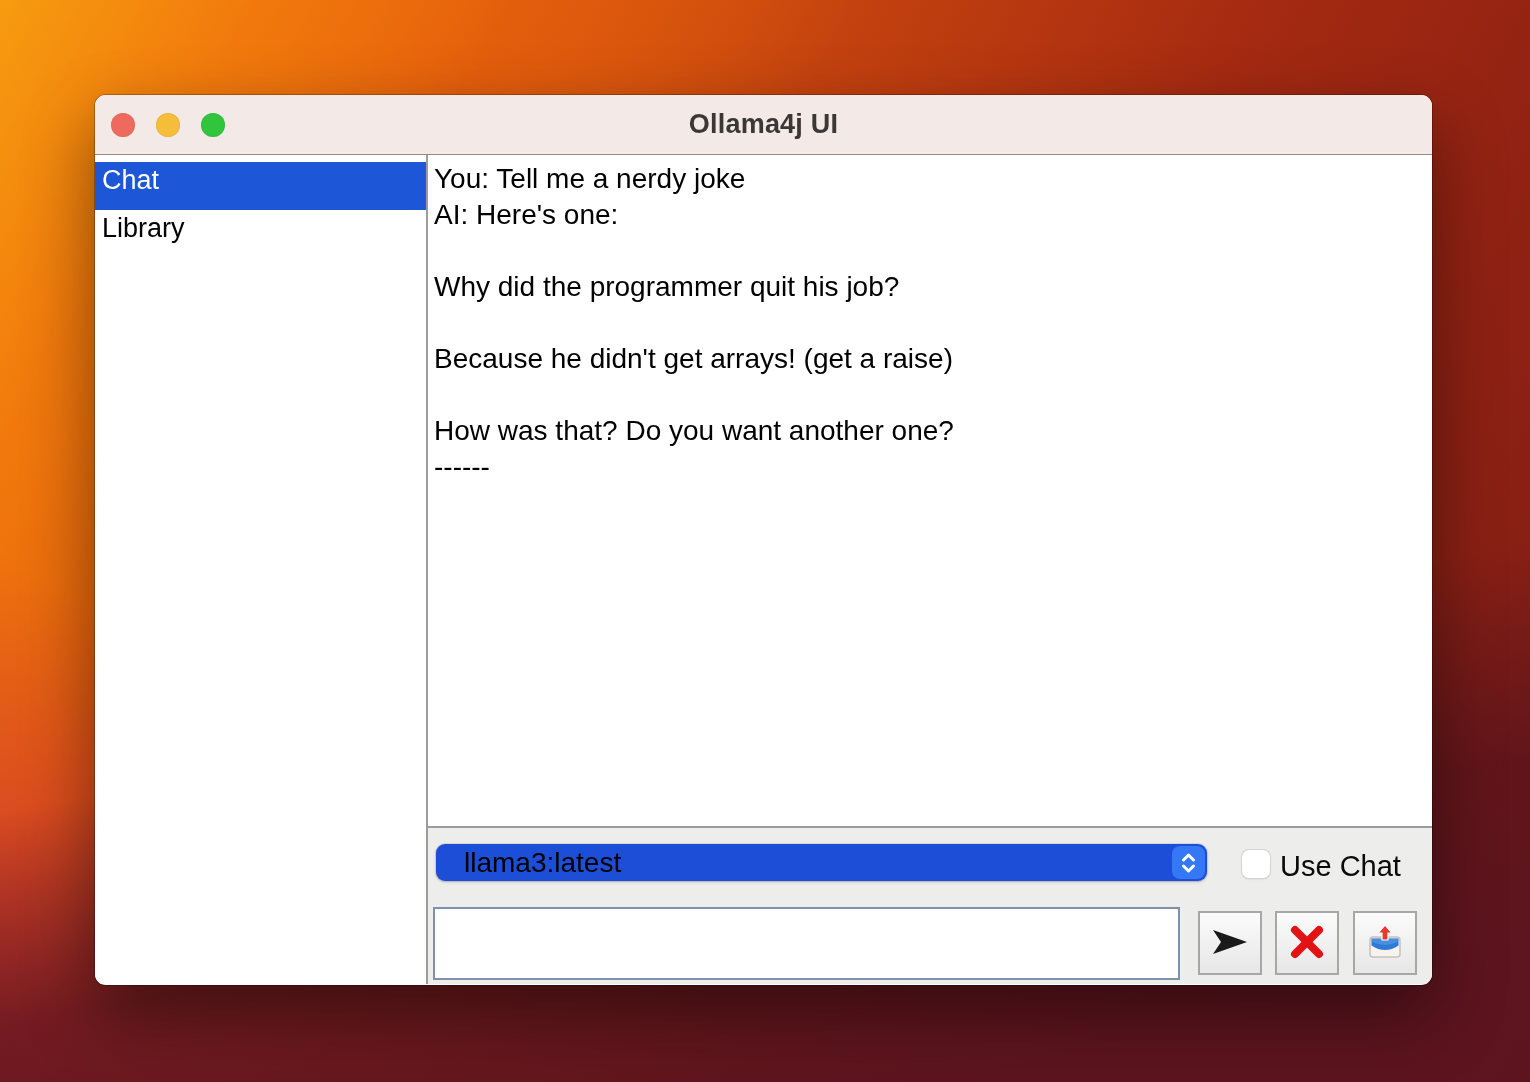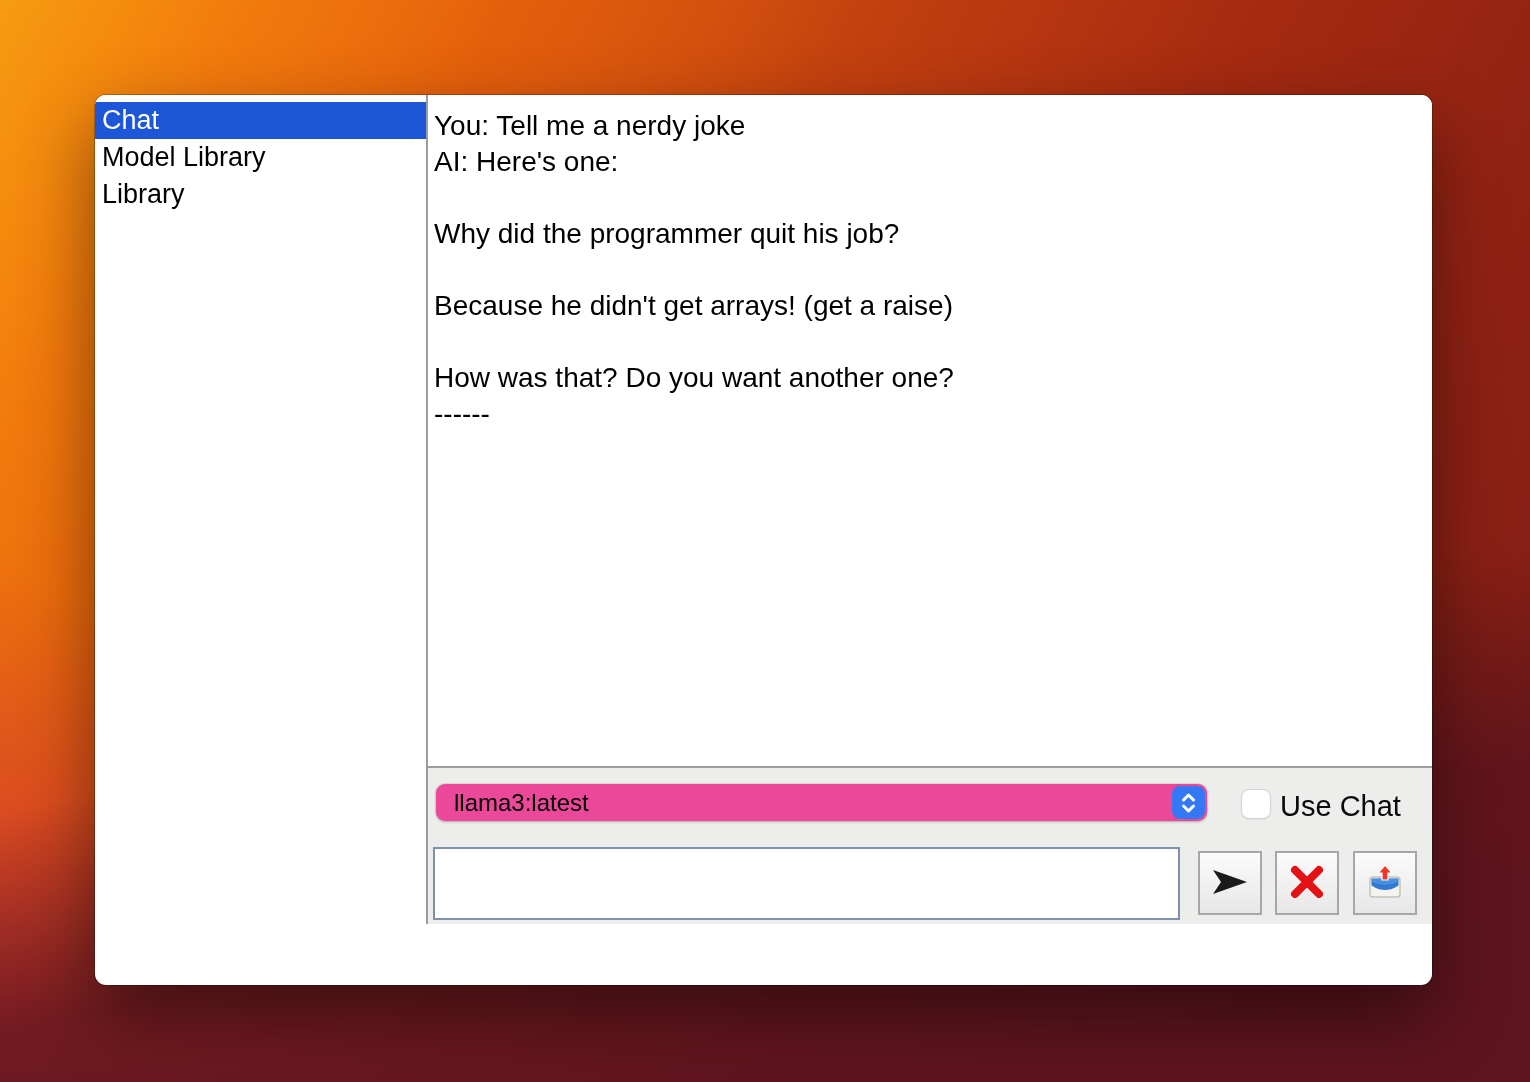--- a/index.html
+++ b/index.html
@@ -31,42 +31,42 @@
   .light.red{ background:#ee6a5f; }
   .light.yellow{ background:#f5bd39; }
   .light.green{ background:#30c53d; }
   .title{ font-size:27px; font-weight:bold; color:#3b3736; letter-spacing:0.2px; }
 
   .body{ display:flex; height:829px; }
 
   
   .sidebar{ width:333px; background:#fff; border-right:2px solid #9c9c9c; padding-top:7px; }
   .side-item{
-    font-size:27px; color:#000; padding:4px 6px 4px 7px; line-height:29px; cursor:default;
+    font-size:27px; color:#000; padding:4px 6px 15px 7px; line-height:29px; cursor:default;
   }
   .side-item.selected{ background:#1d56d7; color:#fff; }
 
   
   .chatpane{ flex:1; display:flex; flex-direction:column; }
   .transcript{
     flex:1; background:#fff; border-bottom:2px solid #9c9c9c;
-    padding:13px 10px 0 6px; font-size:28px; line-height:36px;
+    padding:6px 10px 0 6px; font-size:28px; line-height:36px;
     white-space:pre-wrap; color:#000; overflow:hidden;
     font-family:"Liberation Sans", sans-serif;
   }
 
   
   .panel{ height:156px; background:#ededec; position:relative; }
 
   .model-select{
     position:absolute; left:8px; top:16px; right:225px; height:37px;
-    background:#ec4899; border-radius:9px;
+    background:#1d4ed8; border-radius:9px;
     box-shadow:0 0 0 1px rgba(0,0,0,0.07), 0 1px 3px rgba(0,0,0,0.22);
-    display:flex; align-items:center; padding-left:18px;
-    font-size:24px; color:#000; cursor:default;
+    display:flex; align-items:center; padding-left:28px;
+    font-size:28px; color:#000; cursor:default;
   }
   .stepper{
     position:absolute; right:2px; top:2px; width:33px; height:33px;
     background:#3478f6; border-radius:8px;
     display:flex; align-items:center; justify-content:center;
   }
 
   .checkbox{
     position:absolute; left:814px; top:22px; width:28px; height:28px;
     background:#fff; border-radius:7px;
@@ -88,26 +88,33 @@
   }
   .btn.send{ left:770px; }
   .btn.cancel{ left:847px; }
   .btn.upload{ left:925px; }
 </style>
 </head>
 <body>
 
 <div class="window">
 
+  <div class="titlebar">
+    <div class="traffic">
+      <button class="light red"></button>
+      <button class="light yellow"></button>
+      <button class="light green"></button>
+    </div>
+    <div class="title">Ollama4j UI</div>
+  </div>
 
   <div class="body">
 
     <div class="sidebar">
       <div class="side-item selected">Chat</div>
-      <div class="side-item">Model Library</div>
       <div class="side-item">Library</div>
     </div>
 
     <div class="chatpane">
 
       <div class="transcript">You: Tell me a nerdy joke
 AI: Here's one:
 
 Why did the programmer quit his job?
 

